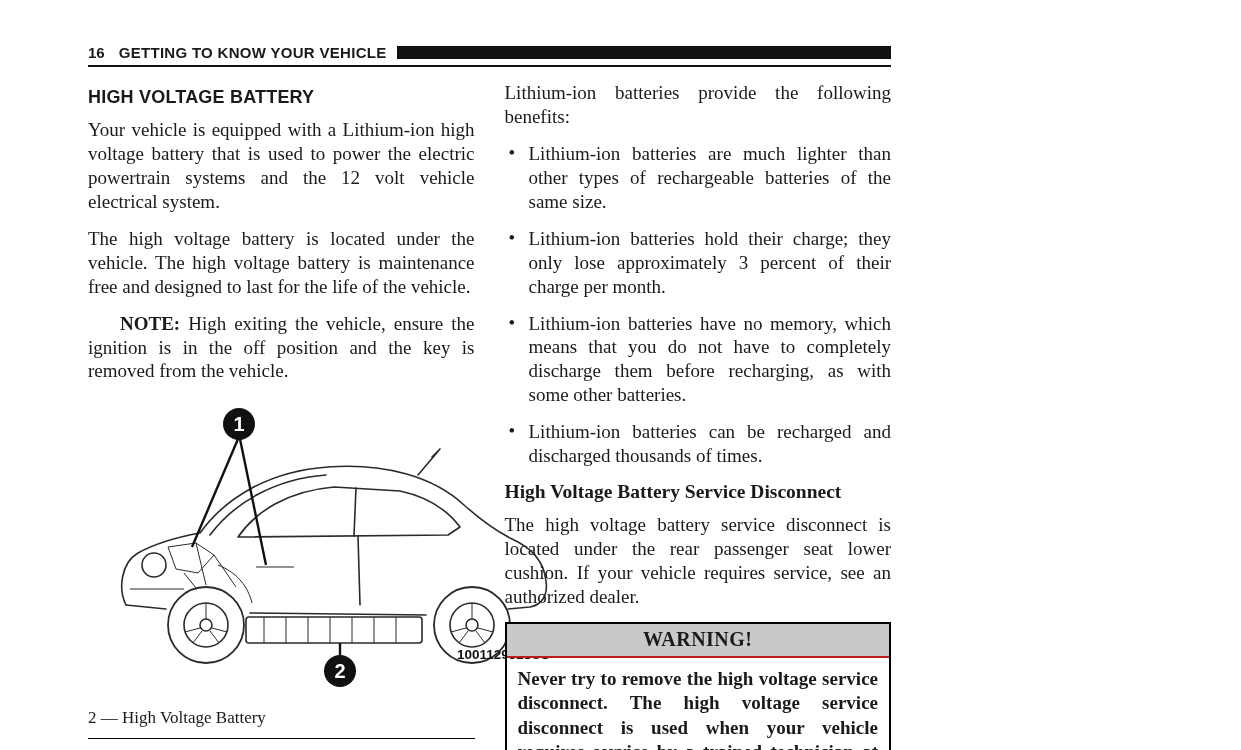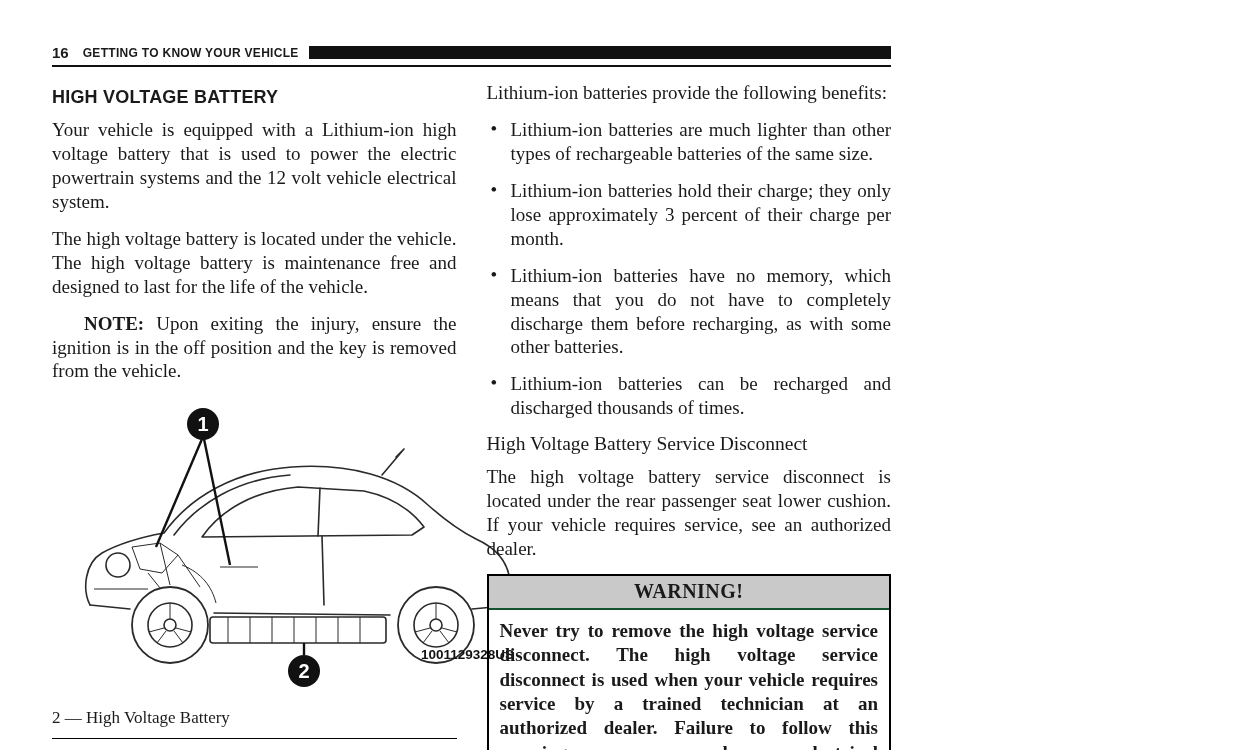--- a/index.html
+++ b/index.html
@@ -2,21 +2,21 @@
 <html><head>
 <meta charset="utf-8">
 <style>
   * { margin: 0; padding: 0; box-sizing: border-box; }
   html, body { background: #ffffff; }
   .page {
     width: 982px;
     height: 750px;
     background: #ffffff;
     color: #1a1a1a;
-    padding: 44px 91px 0 52px;
+    padding: 44px 91px 0 88px;
     overflow: hidden;
     font-family: "Liberation Serif", serif;
     position: relative;
   }
   
   .runhead {
     display: flex;
     align-items: center;
     border-bottom: 2px solid #111;
     padding-bottom: 4px;
@@ -24,21 +24,21 @@
   }
   .runhead .pagenum {
     font-family: "Liberation Sans", sans-serif;
     font-weight: bold;
     font-size: 15px;
     margin-right: 14px;
   }
   .runhead .runtitle {
     font-family: "Liberation Sans", sans-serif;
     font-weight: bold;
-    font-size: 12px;
+    font-size: 15px;
     letter-spacing: 0.3px;
     white-space: nowrap;
   }
   .runhead .headbar {
     flex: 1;
     height: 13px;
     background: #111;
     margin-left: 10px;
     margin-bottom: 1px;
   }
@@ -87,32 +87,32 @@
     margin-bottom: 13px;
   }
   ul.benefits li .bullet-dot {
     position: absolute;
     left: 4px;
     top: -1px;
     font-size: 19px;
   }
   .subheading {
     font-family: "Liberation Serif", serif;
-    font-weight: normal;
+    font-weight: bold;
     font-size: 19.5px;
     margin: 0 0 10px 0;
   }
   
   .warning-box {
     border: 2px solid #000;
     margin-top: 12px;
   }
   .warning-header {
     background: #c9c9c9;
-    border-bottom: 2px solid #14532d;
+    border-bottom: 2px solid #b91c1c;
     text-align: center;
     padding: 4px 0 5px 0;
     font-weight: bold;
     font-size: 20px;
     letter-spacing: 0.5px;
   }
   .warning-body {
     padding: 9px 11px 12px 11px;
     font-weight: bold;
     font-size: 19px;
@@ -133,21 +133,21 @@
   </div>
 
   <div class="columns">
 
     <div class="col">
       <div class="section-heading">HIGH VOLTAGE BATTERY</div>
 
       <p class="body">Your vehicle is equipped with a Lithium-ion high voltage battery that is used to power the electric powertrain systems and the 12 volt vehicle electrical system.</p>
       <p class="body">The high voltage battery is located under the vehicle. The high voltage battery is maintenance free and designed to last for the life of the vehicle.</p>
 
-      <p class="body"><span class="note-label">NOTE:</span><span> Upon exiting the injury, ensure the ignition is in the off position and the key is removed from the vehicle.</span></p>
+      <p class="body"><span class="note-label">NOTE:</span><span> High exiting the vehicle, ensure the ignition is in the off position and the key is removed from the vehicle.</span></p>
 
       <div class="figure">
         <svg width="470" height="296" viewBox="0 0 470 296" xmlns="http://www.w3.org/2000/svg">
 
           <path class="art-line" d="M 38 208
                    C 30 192, 33 166, 50 156
                    C 68 146, 90 140, 112 136
                    C 138 100, 182 74, 240 70
                    C 298 66, 346 80, 376 108
                    C 394 124, 408 134, 424 142

